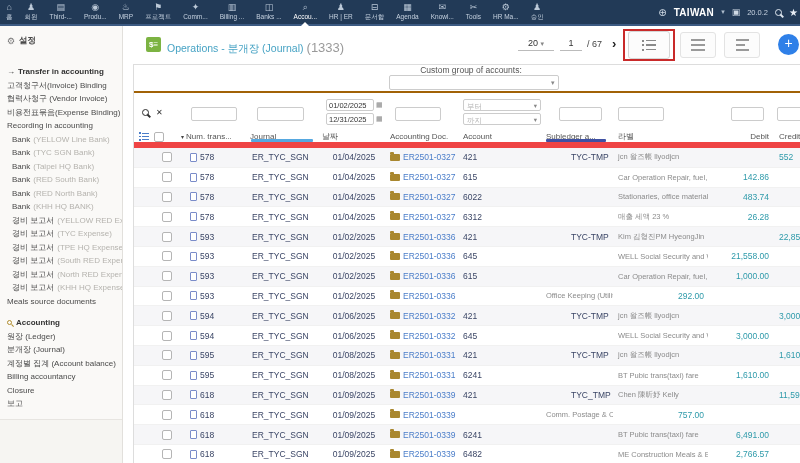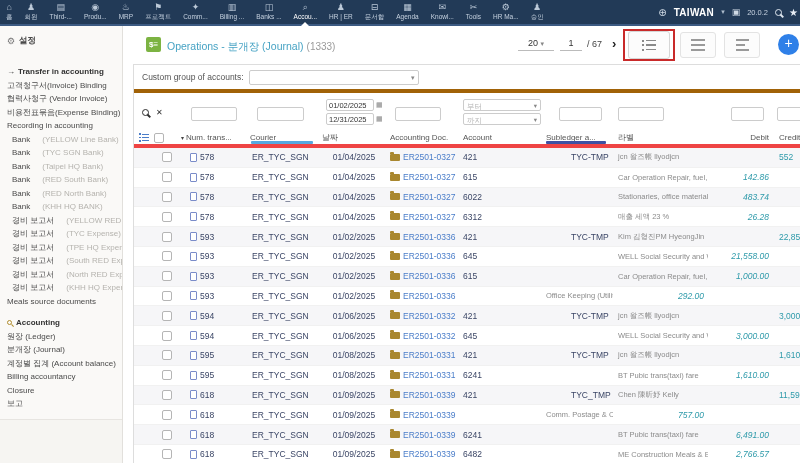--- a/index.html
+++ b/index.html
@@ -39,30 +39,30 @@
   .sb-row { height:13.5px; display:flex; align-items:center; font-size:8px; color:#4a4a4a;
     white-space:nowrap; overflow:hidden; cursor:pointer; }
   .sb-row.section { font-weight:bold; color:#333; }
   .sb-row.gap-top { margin-top:8px; }
   .sb-row .arrow { margin-right:3px; color:#333; font-size:8px; }
   .minimag { position:relative; width:5px; height:5px; border:1.2px solid #b08d2f; border-radius:50%;
     display:inline-block; margin-right:4px; }
   .minimag::after { content:""; position:absolute; width:3px; height:1.2px; background:#b08d2f;
     right:-2.5px; bottom:-1.5px; transform:rotate(45deg); }
   .sb-row.sub { padding-left:5px; }
-  .sb-row .sfx { color:#b5b3ae; margin-left:12px; }
+  .sb-row .sfx { color:#b5b3ae; margin-left:3px; }
   .sb-end { margin-top:8px; border-top:1px solid #e7e5e1; height:60px; background:#f6f5f2; }
 
   
   .main { position:absolute; left:123px; top:26px; width:677px; height:437px; background:#fff; }
   .main-header { position:relative; height:38px; }
   .title-ic { position:absolute; left:23px; top:11px; width:15px; height:15px; border-radius:2px;
     background:#7cb342; color:#fff; font-size:8px; font-weight:bold; line-height:15px; text-align:center; }
   .title { position:absolute; left:44px; top:14px; font-size:10.5px; color:#47a3c4; white-space:nowrap; }
-  .title .cnt { color:#9a9a9a; margin-left:3px; font-size:10px; }
+  .title .cnt { color:#9a9a9a; margin-left:3px; font-size:13px; }
   .pg-size { position:absolute; left:395px; top:12px; width:36px; border-bottom:1px solid #bbb;
     font-size:9px; color:#333; text-align:center; padding-bottom:2px; cursor:pointer; }
   .pg-size .caret { color:#888; font-size:7px; }
   .pg-cur { position:absolute; left:437px; top:12px; width:22px; border-bottom:1px solid #bbb;
     font-size:9px; color:#333; text-align:center; padding-bottom:2px; }
   .pg-total { position:absolute; left:464px; top:13px; font-size:9px; color:#444; }
   .pg-next { position:absolute; left:489px; top:10px; font-size:13px; font-weight:bold; color:#222; cursor:pointer; }
   .vbtn { position:absolute; top:5px; height:28px; border:1px solid #d6d6d6; border-radius:3px;
     background:#fcfcfc; display:flex; align-items:center; justify-content:center; cursor:pointer; }
   .vbtn.b1 { left:505px; width:42px; }
@@ -76,21 +76,21 @@
   .ic-lines s { height:1.8px; background:#9a9a9a; display:block; }
   .redbox { position:absolute; left:500px; top:3px; width:52px; height:32px;
     border:2px solid #c92a2a; pointer-events:none; }
   .btn-add { position:absolute; left:655px; top:8px; width:21px; height:21px; border-radius:50%;
     background:#2f80e8; color:#fff; font-size:14px; line-height:19px; text-align:center; cursor:pointer; }
 
   
   .panel { position:absolute; left:10px; top:38px; width:667px; height:399px;
     border-top:1px solid #ddd; border-left:1px solid #ddd; overflow:hidden; }
   .grid { display:grid; grid-template-columns:20px 26px 70px 72px 64px 72px 83px 72px 95px 65px 28px; }
-  .cg-row { height:28px; border-bottom:4px solid #a16207; display:flex; align-items:center; padding-left:8px; }
+  .cg-row { height:28px; border-bottom:2px solid #a16207; display:flex; align-items:center; padding-left:8px;flex-direction:column; }
   .cg-label { font-size:8.5px; color:#555; }
   .cg-select { position:relative; width:170px; height:15px; border:1px solid #ccc; border-radius:2px;
     background:#fff; margin-left:5px; cursor:pointer; }
   .cg-select .caret { position:absolute; right:3px; top:3px; font-size:7px; color:#888; }
   .f-row { height:38px; align-items:center; }
   .f-search { grid-column:1 / 3; display:flex; align-items:center; gap:7px; padding-left:8px; }
   .mag-dark { position:relative; width:7px; height:7px; border:1.6px solid #2f2f2f; border-radius:50%; display:inline-block; cursor:pointer; }
   .mag-dark::after { content:""; position:absolute; width:4px; height:1.6px; background:#2f2f2f;
     right:-3px; bottom:-2.5px; transform:rotate(45deg); }
   .f-clear { font-size:8px; font-weight:bold; color:#2f2f2f; cursor:pointer; }
@@ -99,21 +99,21 @@
   .stack { display:flex; flex-direction:column; gap:2px; }
   .d-wrap { display:flex; align-items:center; gap:2px; }
   .d-input { width:48px; height:12px; border:1px solid #ccc; border-radius:2px; font-size:7.5px;
     color:#333; padding:0 2px; outline:none; }
   .cal { font-size:7px; color:#8a8a8a; cursor:pointer; }
   .f-select { position:relative; width:78px; height:12px; border:1px solid #ccc; border-radius:2px;
     background:#fff; cursor:pointer; }
   .f-select .ph { position:absolute; left:3px; top:1.5px; font-size:7.5px; color:#b3b3b3; }
   .f-select .caret { position:absolute; right:3px; top:2px; font-size:6.5px; color:#888; }
 
-  .thead { height:17px; border-bottom:4px solid #ef4444; align-items:center; }
+  .thead { height:17px; border-bottom:6px solid #ef4444; align-items:center; }
   .th { position:relative; font-size:8px; color:#555; white-space:nowrap; overflow:hidden; height:100%;
     display:flex; align-items:center; cursor:pointer; }
   .th .sort { font-size:6px; color:#444; margin-right:2px; }
   .th.center { justify-content:flex-start; }
   .th.right { justify-content:flex-end; padding-right:4px; }
   .th .uline { position:absolute; bottom:0; height:3px; border-radius:1px; }
   .th-icon { display:flex; align-items:center; justify-content:center; }
   .ic-cols { display:flex; flex-direction:column; gap:1.5px; }
   .ic-cols i { display:flex; gap:1.5px; align-items:center; }
   .ic-cols i b { width:1.8px; height:1.8px; background:#4a7dc9; }
@@ -130,21 +130,21 @@
   .td.c-journal { padding-left:2px; }
   .td.c-date { justify-content:center; }
   .td.c-doc { padding-left:4px; gap:3px; }
   .fold-ic { position:relative; width:10px; height:7px; background:#a9872f; border-radius:1px; flex:0 0 auto; }
   .fold-ic::before { content:""; position:absolute; top:-2px; left:0; width:4px; height:2px;
     background:#a9872f; border-radius:1px 1px 0 0; }
   .doc-link { color:#4a7dc9; cursor:pointer; }
   .td.c-account { padding-left:5px; }
   .td.c-sub { padding-left:5px;margin-left:25px; }
   .td.c-label { padding-left:5px; font-size:7.5px; color:#8b8b8b; }
-  .td.c-debit { justify-content:flex-end; padding-right:4px; color:#2e9aaa;font-style:italic; }
+  .td.c-debit { justify-content:flex-end; padding-right:4px; color:#2e9aaa; }
   .td.c-credit { padding-left:6px; color:#2e9aaa; }
 </style>
 </head>
 <body>
 
 <div class="stage">
 
   <div class="topbar">
     <div class="tb-menu" id="tb-menu">
         <div class="tb-item">
@@ -426,21 +426,21 @@
             </span>
           </div>
           <div class="th c-cb">
             <span class="cb"></span>
           </div>
           <div class="th c-num" style="padding-left: 1px;">
             <span class="sort">▾</span>
             <span>Num. trans...</span>
           </div>
           <div class="th c-journal">
-            <span>Courier</span>
+            <span>Journal</span>
             <span class="uline" style="background: rgb(86, 168, 224); width: 62px; left: 1px;"></span>
           </div>
           <div class="th c-date center">
             <span>날짜</span>
           </div>
           <div class="th c-doc" style="padding-left: 4px;">
             <span>Accounting Doc.</span>
           </div>
           <div class="th c-account" style="padding-left: 5px;">
             <span>Account</span>

